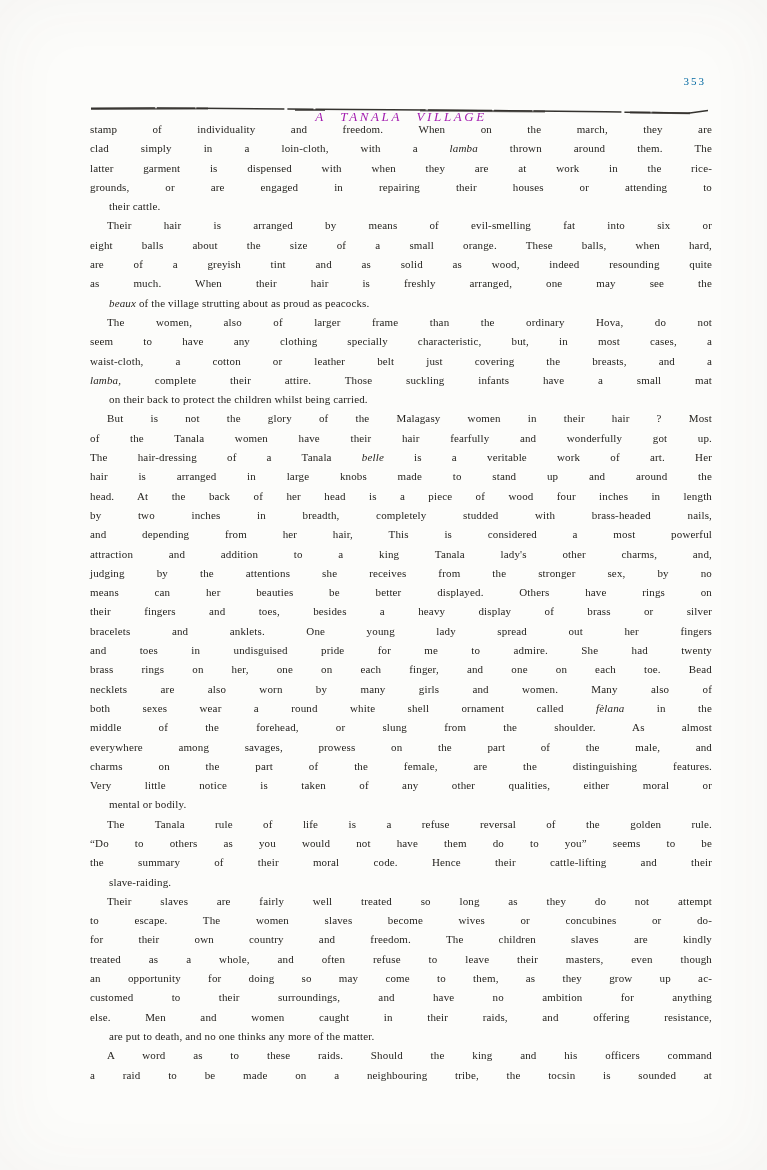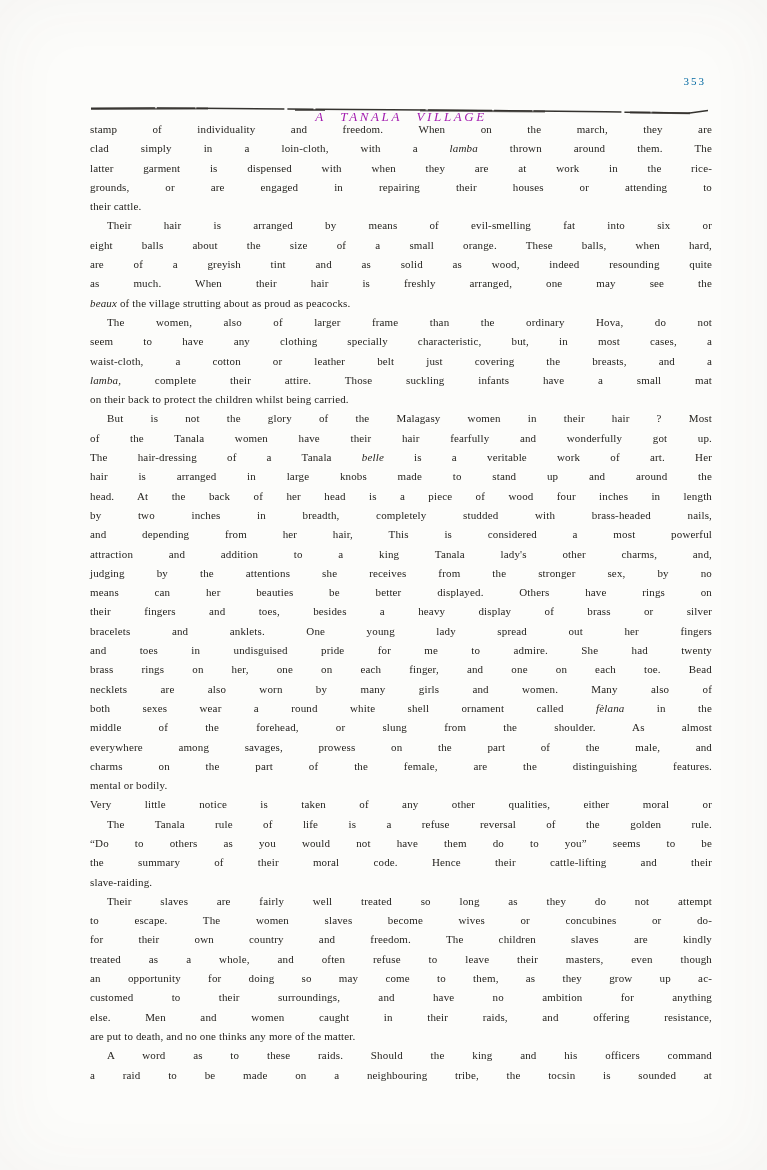--- a/index.html
+++ b/index.html
@@ -68,20 +68,21 @@
 
   .line {
     text-align: justify;
     text-align-last: justify;
     white-space: nowrap; 
   }
   .line { white-space: normal; } 
 
   .line.end {
     text-align-last: left;
+    margin-left: 19px;
   }
 
   .para.indent .line:first-child {
     text-indent: 17px;
   }
 
   .line i { font-style: italic; }
 </style>
 </head>
 <body>
@@ -136,22 +137,22 @@
           <div class="line">means can her beauties be better displayed.   Others have rings on</div>
           <div class="line">their fingers and toes, besides a heavy display of brass or silver</div>
           <div class="line">bracelets and anklets.   One young lady spread out her fingers</div>
           <div class="line">and toes in undisguised pride for me to admire.  She had twenty</div>
           <div class="line">brass rings on her, one on each finger, and one on each toe.  Bead</div>
           <div class="line">necklets are also worn by many girls and women.  Many also of</div>
           <div class="line">both sexes wear a round white shell ornament called <i>fèlana</i> in the</div>
           <div class="line">middle of the forehead, or slung from the shoulder.   As almost</div>
           <div class="line">everywhere among savages, prowess on the part of the male, and</div>
           <div class="line">charms on the part of the female, are the distinguishing features.</div>
+          <div class="line">Very little notice is taken of any other qualities, either moral or</div>
           <div class="line end">mental or bodily.</div>
-          <div class="line">Very little notice is taken of any other qualities, either moral or</div>
         </div>
         <div class="para indent">
           <div class="line">The Tanala rule of life is a refuse reversal of the golden rule.</div>
           <div class="line">“Do to others as you would not have them do to you” seems to be</div>
           <div class="line">the summary of their moral code.  Hence their cattle-lifting and their</div>
           <div class="line end">slave-raiding.</div>
         </div>
         <div class="para indent">
           <div class="line">Their slaves are fairly well treated so long as they do not attempt</div>
           <div class="line">to escape.  The women slaves become wives or concubines or do-</div>

